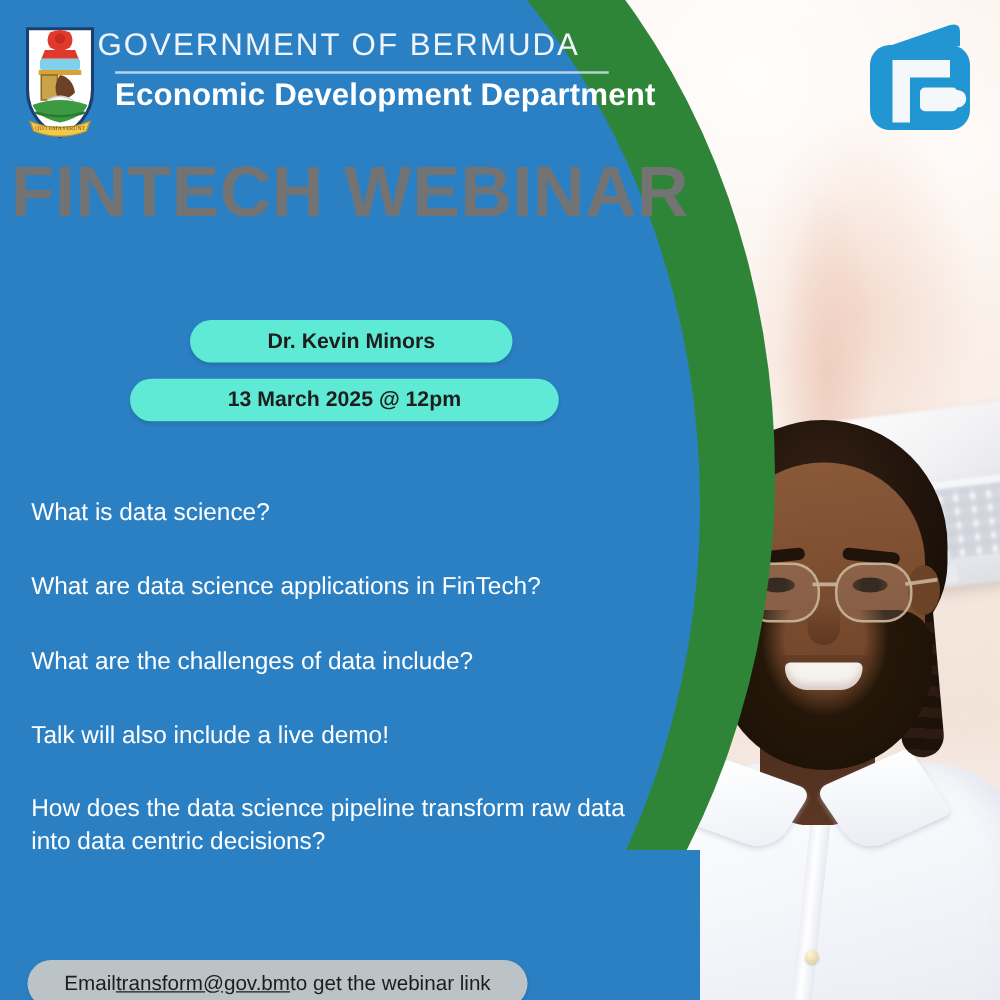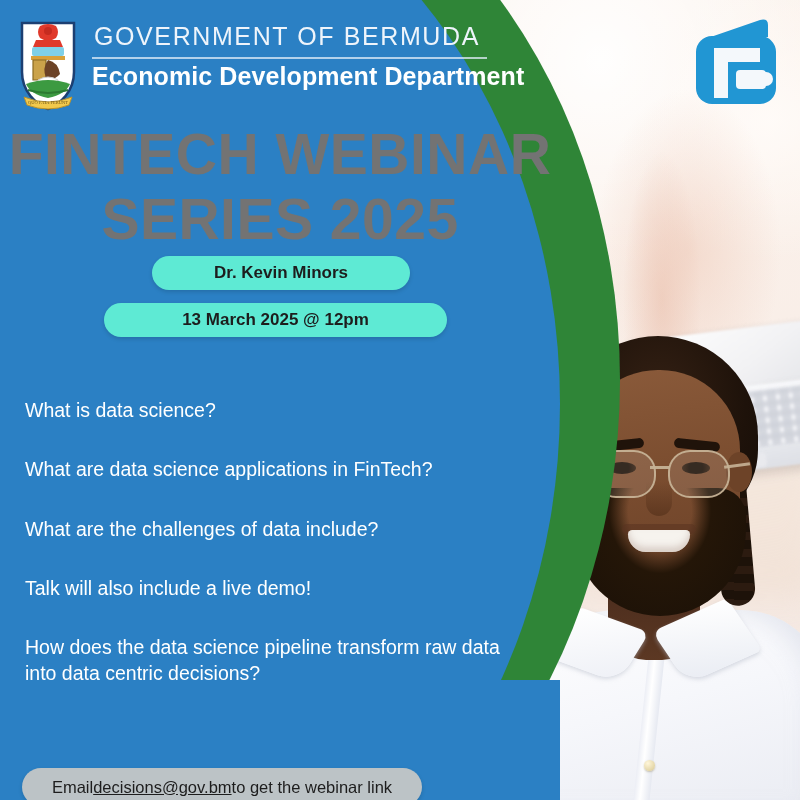--- a/index.html
+++ b/index.html
@@ -92,21 +92,21 @@
     background:linear-gradient(180deg,rgba(120,72,42,0),rgba(92,54,30,.85));}
   .p-beard{position:absolute;left:54px;top:158px;width:172px;height:128px;border-radius:28px 28px 86px 86px;
     background:radial-gradient(ellipse at 50% 18%, rgba(25,15,8,0) 0 26%, #241608 42%, #1a1007 100%);}
   .p-mouth{position:absolute;left:108px;top:200px;width:62px;height:22px;border-radius:6px 6px 26px 26px;
     background:#f6f3ee;box-shadow:inset 0 -5px 6px rgba(190,170,160,.5);}
   .p-lip{position:absolute;left:102px;top:194px;width:74px;height:10px;border-radius:20px;background:#5a3320;opacity:.55;}
 
   
   .header{position:absolute;left:18px;top:12px;width:470px;height:90px;}
   .crest{position:absolute;left:0;top:8px;width:60px;height:92px;}
-  .gov-line1{position:absolute;left:76px;top:10px;color:#eef4fb;font-size:25px;letter-spacing:1.6px;
+  .gov-line1{position:absolute;left:60px;top:10px;color:#eef4fb;font-size:25px;letter-spacing:1.6px;
     font-weight:400;white-space:nowrap;}
   .gov-rule{position:absolute;left:74px;top:45px;width:395px;height:1.5px;background:rgba(225,238,250,.75);}
   .gov-line2{position:absolute;left:74px;top:50px;color:#ffffff;font-size:25px;font-weight:bold;
     letter-spacing:.1px;white-space:nowrap;}
 
   
   .fintech-logo{position:absolute;left:688px;top:18px;width:96px;height:92px;}
 
   
   .title{position:absolute;left:0;top:122px;width:560px;text-align:center;color:#737373;
@@ -205,37 +205,36 @@
       <path d="M14 22 L72 2 Q80 0 80 7 L80 19 L20 19 Z" fill="#2196d3"></path>
       <rect x="8" y="18" width="80" height="68" rx="16" fill="#2196d3"></rect>
       <path d="M26 30 H72 V44 H40 V80 H26 Z" fill="#f4f8fb"></path>
       <rect x="48" y="52" width="30" height="19" rx="4" fill="#f4f8fb"></rect>
       <circle cx="78" cy="61" r="7" fill="#f4f8fb"></circle>
     </svg>
   </div>
 
   <div class="title">
     <span>FINTECH WEBINAR</span>
-    <span class="l2">SERIES 2025</span>
   </div>
 
   <div class="pill pill-speaker">
     <span>Dr. Kevin Minors</span>
   </div>
   <div class="pill pill-date">
     <span>13 March 2025 @ 12pm</span>
   </div>
 
   <div class="questions">
     <div class="q">What is data science?</div>
     <div class="q">What are data science applications in FinTech?</div>
     <div class="q">What are the challenges of data include?</div>
     <div class="q">Talk will also include a live demo!</div>
     <div class="q">How does the data science pipeline transform raw data into data centric decisions?</div>
   </div>
 
   <div class="pill pill-email">
     <span>Email </span>
-      <span class="addr">decisions@gov.bm</span>
+      <span class="addr">transform@gov.bm</span>
       <span> to get the webinar link</span>
   </div>
 
 </div>
 
 </body></html>

